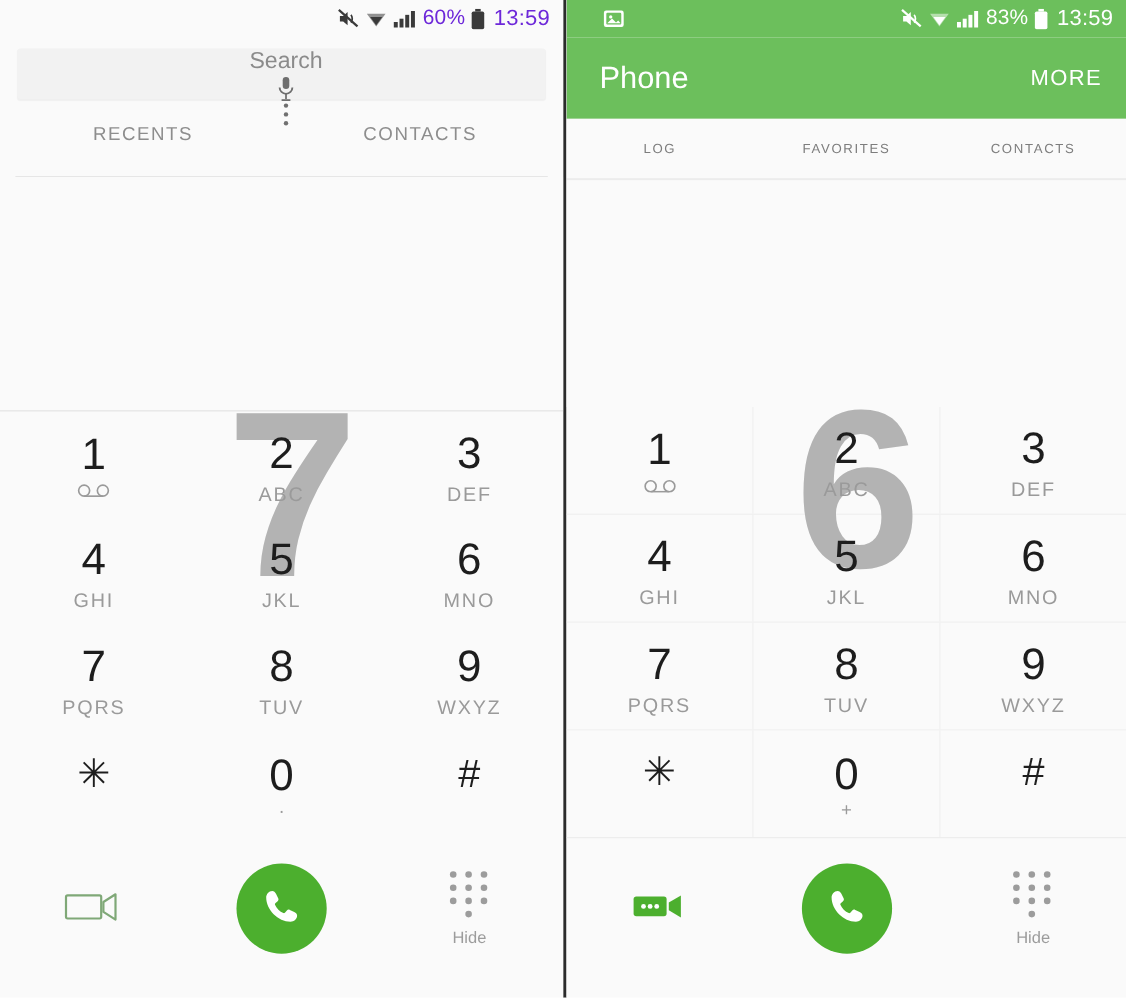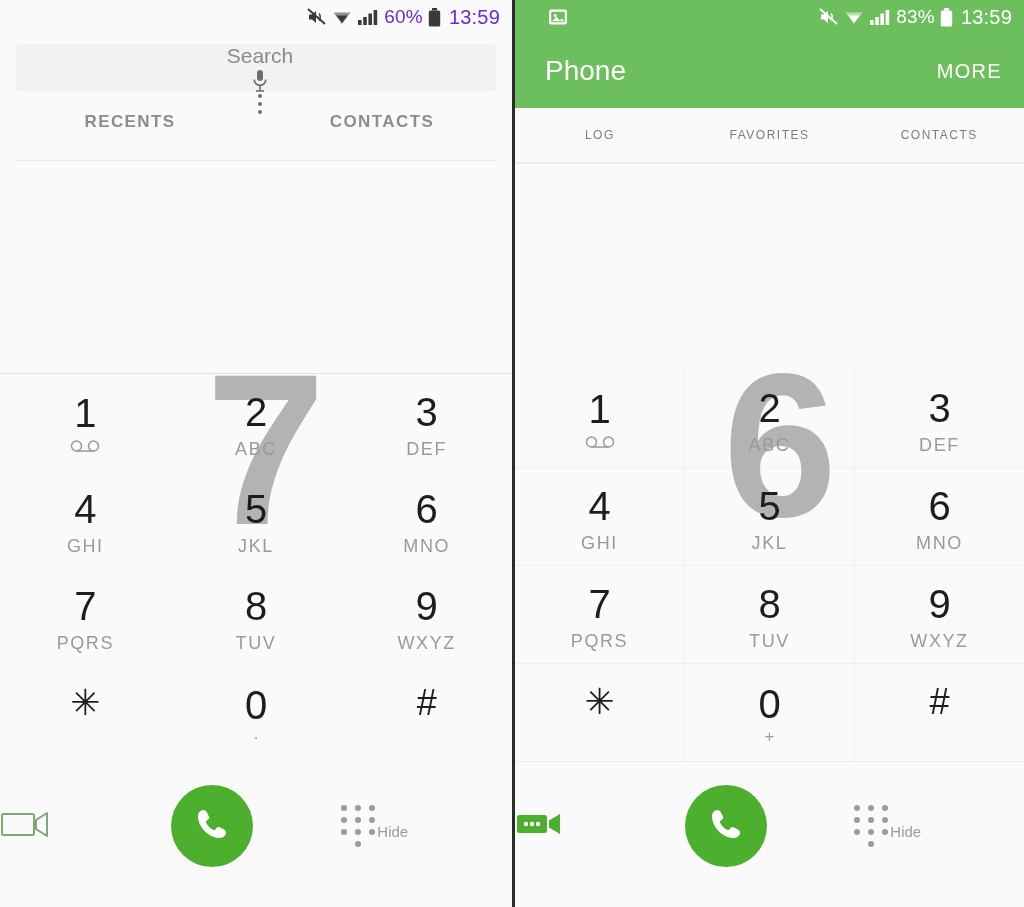--- a/index.html
+++ b/index.html
@@ -53,21 +53,21 @@
   .search-dots { width: 26px; display: flex; flex-direction: column; align-items: center; gap: 4px; }
   .search-dots i { width: 4px; height: 4px; border-radius: 50%; background: #707070; display: block; }
 
   
   .tabs-left {
     margin-top: 22px;
     display: flex;
     height: 36px;
     padding: 0 4px;
   }
-  .tab-l { flex: 1 1 0; text-align: center; font-size: 17px; letter-spacing: 1.4px; color: #8d8d8d; font-weight: bold; }
+  .tab-l { flex: 1 1 0; text-align: center; font-size: 17px; letter-spacing: 1.4px; color: #8d8d8d; }
   .tabs-left-rule { margin: 12px 14px 0 14px; height: 1px; background: #e6e6e6; }
 
   
   .appbar {
     height: 74px;
     background: #6cbf5c;
     display: flex; align-items: center;
     padding: 0 22px 0 30px;
   }
   .appbar-title { flex: 1 1 auto; font-size: 28px; color: #ffffff; }
@@ -118,21 +118,21 @@
     font-family: "Liberation Sans", sans-serif;
   }
   .watermark-left  { left: 206px; top: -32px; font-size: 215px; }
   .watermark-right { left: 208px; top: -28px; font-size: 205px; }
 
   
   .actionbar {
     display: flex; align-items: center;
     height: 128px;
   }
-  .act { flex: 1 1 0; display: flex; flex-direction: row; align-items: center; justify-content: flex-start; }
+  .act { flex: 1 1 0; display: flex; flex-direction: column; align-items: center; justify-content: space-between; }
   .callbtn {
     width: 82px; height: 82px; border-radius: 50%;
     background: #4caf2e;
     display: flex; align-items: center; justify-content: center;
   }
   .keypad-dots { display: grid; grid-template-columns: repeat(3, 8px); gap: 6px; }
   .keypad-dots i { width: 6px; height: 6px; border-radius: 50%; background: #9c9c9c; display: block; }
   .keypad-dots .spacer { background: transparent; }
   .hide-label { font-size: 15px; color: #9c9c9c; margin-top: 10px; }
 </style>

